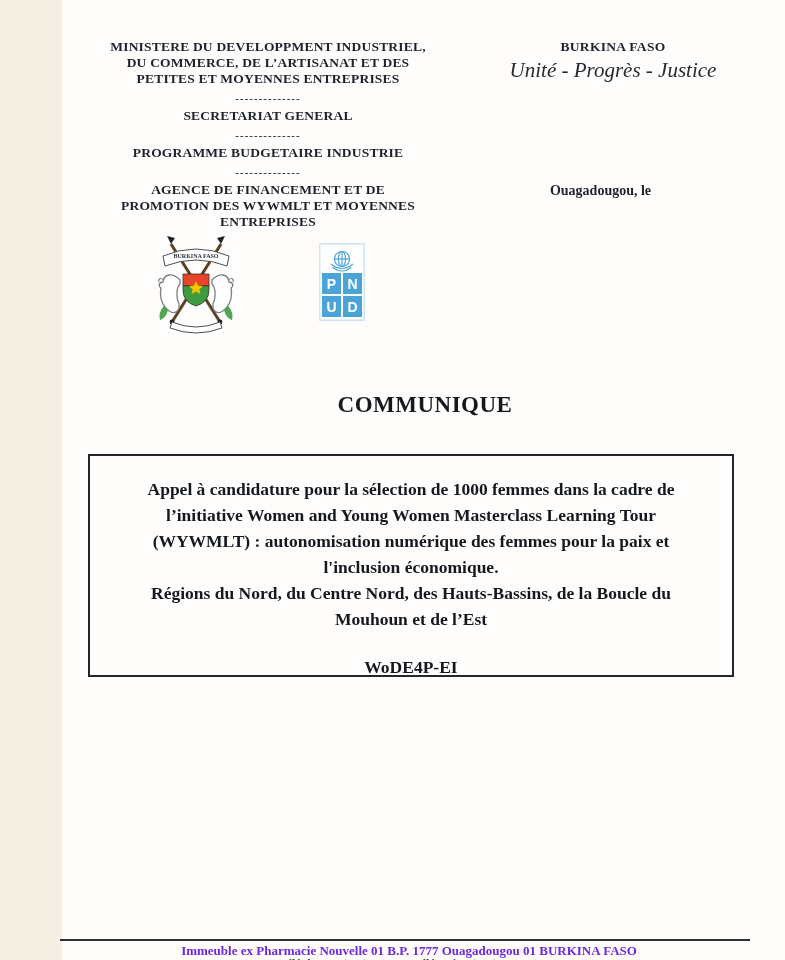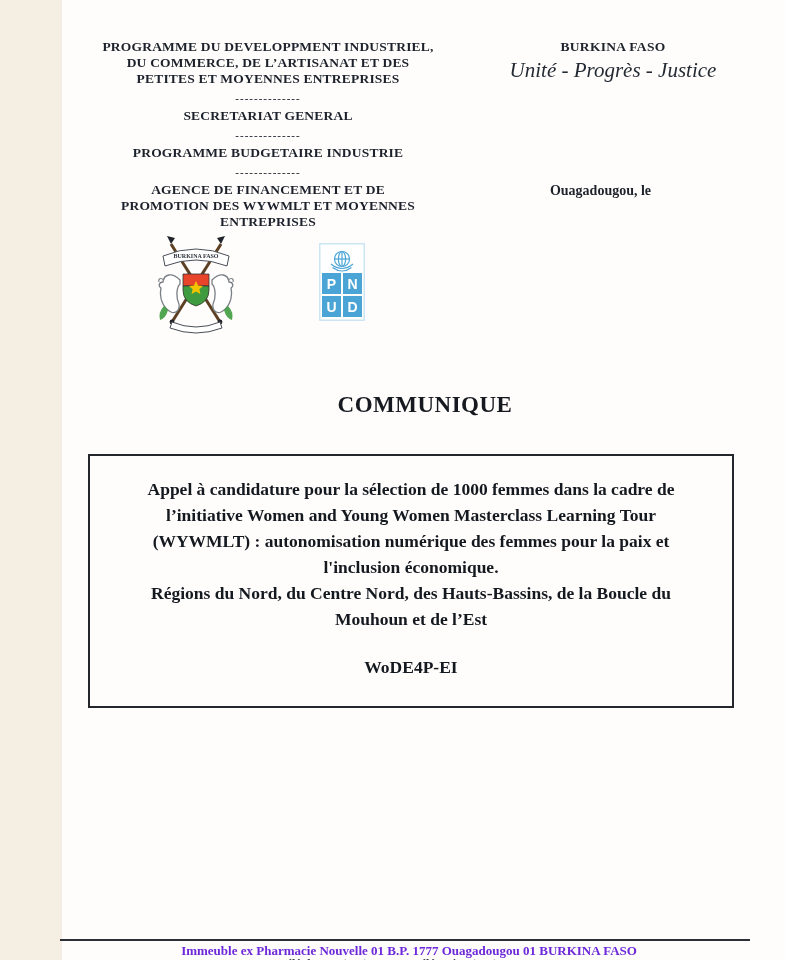--- a/index.html
+++ b/index.html
@@ -36,21 +36,21 @@
   .logo-pnud { left:319px; top:243px; width:46px;  height:78px; }
   .logo-afp  { left:546px; top:256px; width:126px; height:76px; }
   .logo svg { width:100%; height:100%; display:block; }
   
   .title {
     position:absolute; left:65px; top:392px; width:720px; text-align:center;
     font-weight:bold; font-size:23px; letter-spacing:.5px; color:#16191f;
   }
   
   .notice-box {
-    position:absolute; left:88px; top:454px; width:646px; height:254px;
+    position:absolute; left:88px; top:454px; width:646px; height:223px;
     border:2px solid #23262b; background:transparent;
     padding:20px 26px 0; text-align:center;
     font-weight:bold; color:#14181f;
   }
   .notice-box p { font-size:17.5px; line-height:26px; }
   .notice-p2 { margin-top:0; }
   .notice-code { margin-top:22px; }
   
   .footer-rule {
     position:absolute; left:60px; top:939px; width:690px; height:2px;
@@ -67,21 +67,21 @@
   }
 </style>
 </head>
 <body>
 
 <div class="page">
   <div class="scan-strip"></div>
 
   <div class="header-left">
     <div class="hl-block">
-      <div>PROGRAMME DU DEVELOPPMENT INDUSTRIEL,</div>
+      <div>MINISTERE DU DEVELOPPMENT INDUSTRIEL,</div>
       <div>DU COMMERCE, DE L’ARTISANAT ET DES</div>
       <div>PETITES ET MOYENNES ENTREPRISES</div>
     </div>
     <div class="sep">--------------</div>
     <div>SECRETARIAT GENERAL</div>
     <div class="sep">--------------</div>
     <div>PROGRAMME BUDGETAIRE INDUSTRIE</div>
     <div class="sep">--------------</div>
     <div>
       <div>AGENCE DE FINANCEMENT ET DE</div>

